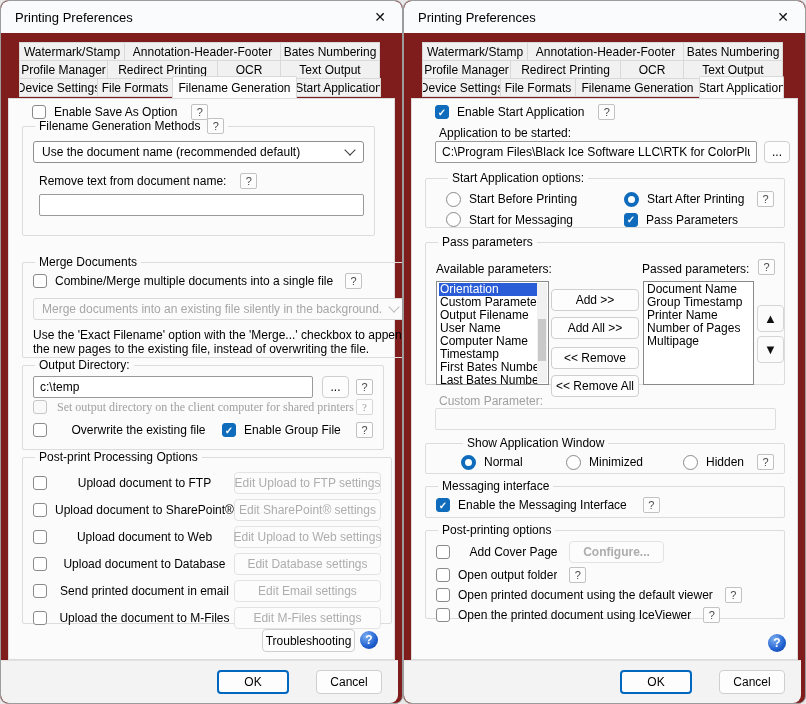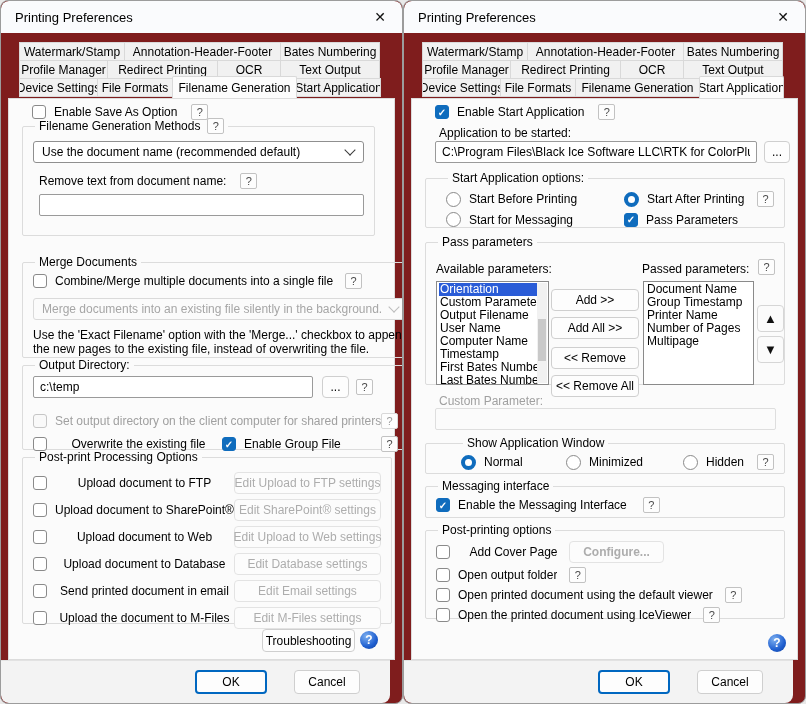--- a/index.html
+++ b/index.html
@@ -46,23 +46,23 @@
     display:flex;align-items:center;padding:0 9px 0 8px;}
   .combo .val{flex:1;white-space:nowrap;overflow:hidden;}
   .chev{width:7px;height:7px;border-right:1.4px solid #3a3a3a;border-bottom:1.4px solid #3a3a3a;
     transform:rotate(45deg);margin-top:-4px;flex:none;}
   .combo.dis{border-color:#dadada;background:#fbfbfb;color:#a6a6a6;}
   .combo.dis .chev{border-color:#bcbcbc;}
   .btn{box-sizing:border-box;height:22px;border:1px solid #cfcfcf;border-radius:4px;background:#fdfdfd;
     display:flex;align-items:center;justify-content:center;font-size:12px;padding:0 8px;white-space:nowrap;}
   .btn.dis{color:#adadad;border-color:#e3e3e3;background:#fcfcfc;}
   .btn.primary{border:2px solid #0067c0;}
-  .bottombar{position:absolute;left:0;right:12px;bottom:0;height:43px;box-sizing:border-box;background:#f3f3f3;
+  .bottombar{position:absolute;left:0;right:4px;bottom:0;height:43px;box-sizing:border-box;background:#f3f3f3;
     border-top:1px solid #e2e2e2;display:flex;align-items:center;justify-content:flex-end;gap:27px;
-    padding-right:30px;border-radius:0 0 8px 8px;}
+    padding-right:16px;border-radius:0 0 8px 8px;}
   .bottombar .btn{height:24px;}
   .listbox{position:absolute;box-sizing:border-box;border:1px solid #8a8a8a;background:#fff;overflow:hidden;
     padding:1px 0 0 2px;}
   .li{height:13px;line-height:13px;white-space:nowrap;overflow:hidden;padding-left:1px;}
   .li.sel{background:#2a5cd7;color:#fff;}
   .vscroll{position:absolute;top:1px;bottom:1px;right:1px;width:10px;background:#f1f1f1;}
   .vthumb{position:absolute;left:1px;right:1px;top:36%;height:42%;background:#c9c9c9;}
   .updown{position:absolute;width:27px;height:27px;box-sizing:border-box;border:1px solid #d6d6d6;border-radius:4px;
     background:#fbfbfb;display:flex;align-items:center;justify-content:center;font-size:13px;color:#111;}
   .note{white-space:nowrap;overflow:hidden;line-height:14px;}
@@ -138,21 +138,21 @@
 
     <fieldset class="grp" style="left:13px;top:259px;width:360px;height:92px;">
       <legend>
         <span>Output Directory:</span>
       </legend>
       <div class="row">
         <input class="input" style="width: 280px;" value="c:\temp">
         <span class="btn" style="width:27px;margin-left:9px;">...</span>
         <span class="help" style="margin-left:7px;">?</span>
       </div>
-      <div class="row" style="margin-top:15px;">
+      <div class="row" style="margin-top:1px;font-family:Liberation Serif, serif;">
         <span class="cb dis"></span>
         <span class="lbl dis" style="flex:1;">Set output directory on the client computer for shared printers</span>
         <span class="help dim">?</span>
       </div>
       <div class="row" style="margin-top:7px;">
         <span class="cb"></span>
         <span class="lbl" style="width:167px;">Overwrite the existing file</span>
         <span class="cb checked">✓</span>
         <span class="lbl">Enable Group File</span>
         <span class="help" style="margin-left:auto;">?</span>

